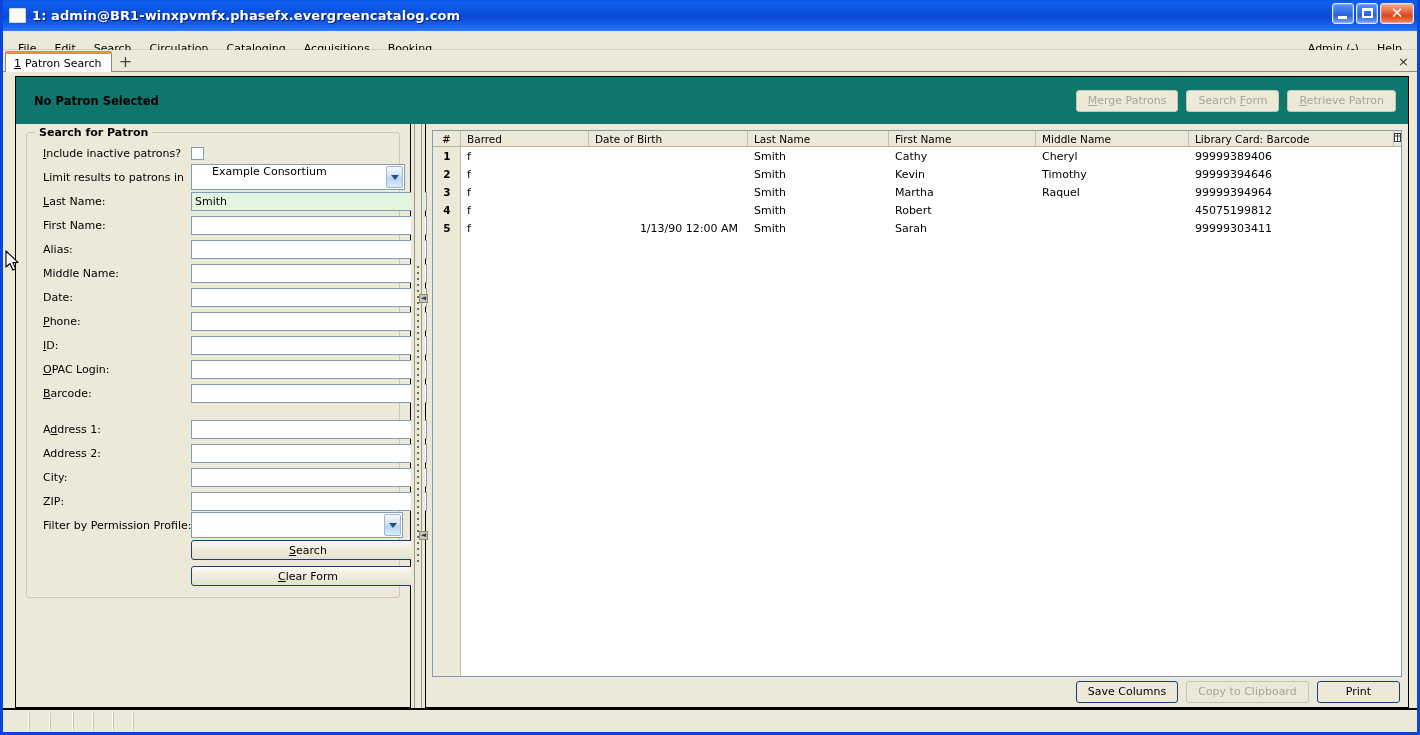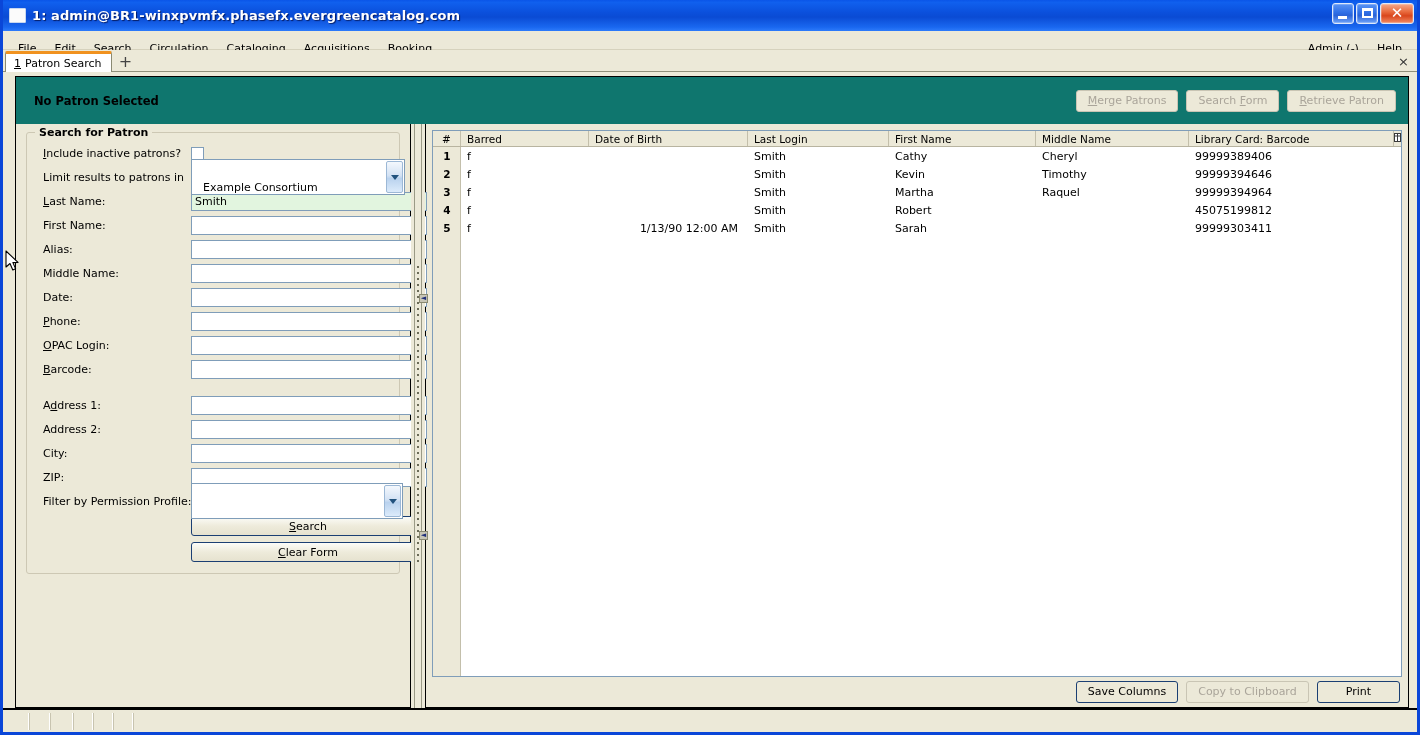--- a/index.html
+++ b/index.html
@@ -258,25 +258,25 @@
     outline: none;
     color: #000;
   }
   input.tf.filled { background: #e2f5df; }
   .cbox {
     width: 13px; height: 13px;
     border: 1px solid #7f9db9;
     background: #fff;
   }
   .ddl {
-    width: 180px; height: 36px;
+    width: 180px; height: 26px;
     border: 1px solid #7f9db9;
     background: #fff;
-    display: flex; align-items: flex-end;
-    padding-left: 11px;
+    display: flex; align-items: flex-start;
+    padding-left: 20px;
     font-size: 11px;
     position: relative;
   }
   .ddl.wide { width: 214px; }
   .ddl .arrowbox {
     position: absolute; right: 1px; top: 1px; bottom: 1px;
     width: 17px;
     background: linear-gradient(to bottom, #f4f8fd 0%, #d3e2f4 45%, #b9d2ee 55%, #dcebfb 100%);
     border: 1px solid #9cb8d6;
     border-radius: 2px;
@@ -481,20 +481,26 @@
                 <input class="tf" value="" style="">
               </div>
           </div>
           <div class="frow">
             <div class="flabel"><span class="accel">P</span>hone:</div>
             <div class="fctl">
                 <input class="tf" value="" style="">
               </div>
           </div>
           <div class="frow">
+            <div class="flabel"><span class="accel">I</span>D:</div>
+            <div class="fctl">
+                <input class="tf" value="" style="">
+              </div>
+          </div>
+          <div class="frow">
             <div class="flabel"><span class="accel">O</span>PAC Login:</div>
             <div class="fctl">
                 <input class="tf" value="" style="">
               </div>
           </div>
           <div class="frow">
             <div class="flabel"><span class="accel">B</span>arcode:</div>
             <div class="fctl">
                 <input class="tf" value="" style="">
               </div>
@@ -561,21 +567,21 @@
         </div>
       </div>
 
       <div id="right-pane">
         <div id="grid-wrap">
 
           <div id="grid-head">
             <div class="hcell num" style="width:28px;flex:0 0 28px">#</div>
             <div class="hcell" style="width:128px;flex:0 0 128px">Barred</div>
             <div class="hcell" style="width:159px;flex:0 0 159px">Date of Birth</div>
-            <div class="hcell" style="width:141px;flex:0 0 141px">Last Login</div>
+            <div class="hcell" style="width:141px;flex:0 0 141px">Last Name</div>
             <div class="hcell" style="width:147px;flex:0 0 147px">First Name</div>
             <div class="hcell" style="width:153px;flex:0 0 153px">Middle Name</div>
             <div class="hcell" style="width:205px;flex:0 0 205px">Library Card: Barcode</div>
             <div id="hc-picker">
               <svg width="13" height="12" viewBox="0 0 13 12">
                 <rect x="0.5" y="0.5" width="9" height="8" fill="#fff" stroke="#3a3a3a"></rect>
                 <line x1="0.5" y1="3" x2="9.5" y2="3" stroke="#3a3a3a"></line>
                 <line x1="3.5" y1="0.5" x2="3.5" y2="8.5" stroke="#3a3a3a"></line>
                 <line x1="6.5" y1="0.5" x2="6.5" y2="8.5" stroke="#3a3a3a"></line>
                 <polygon points="8,9 13,9 10.5,12" fill="#3a3a3a"></polygon>

